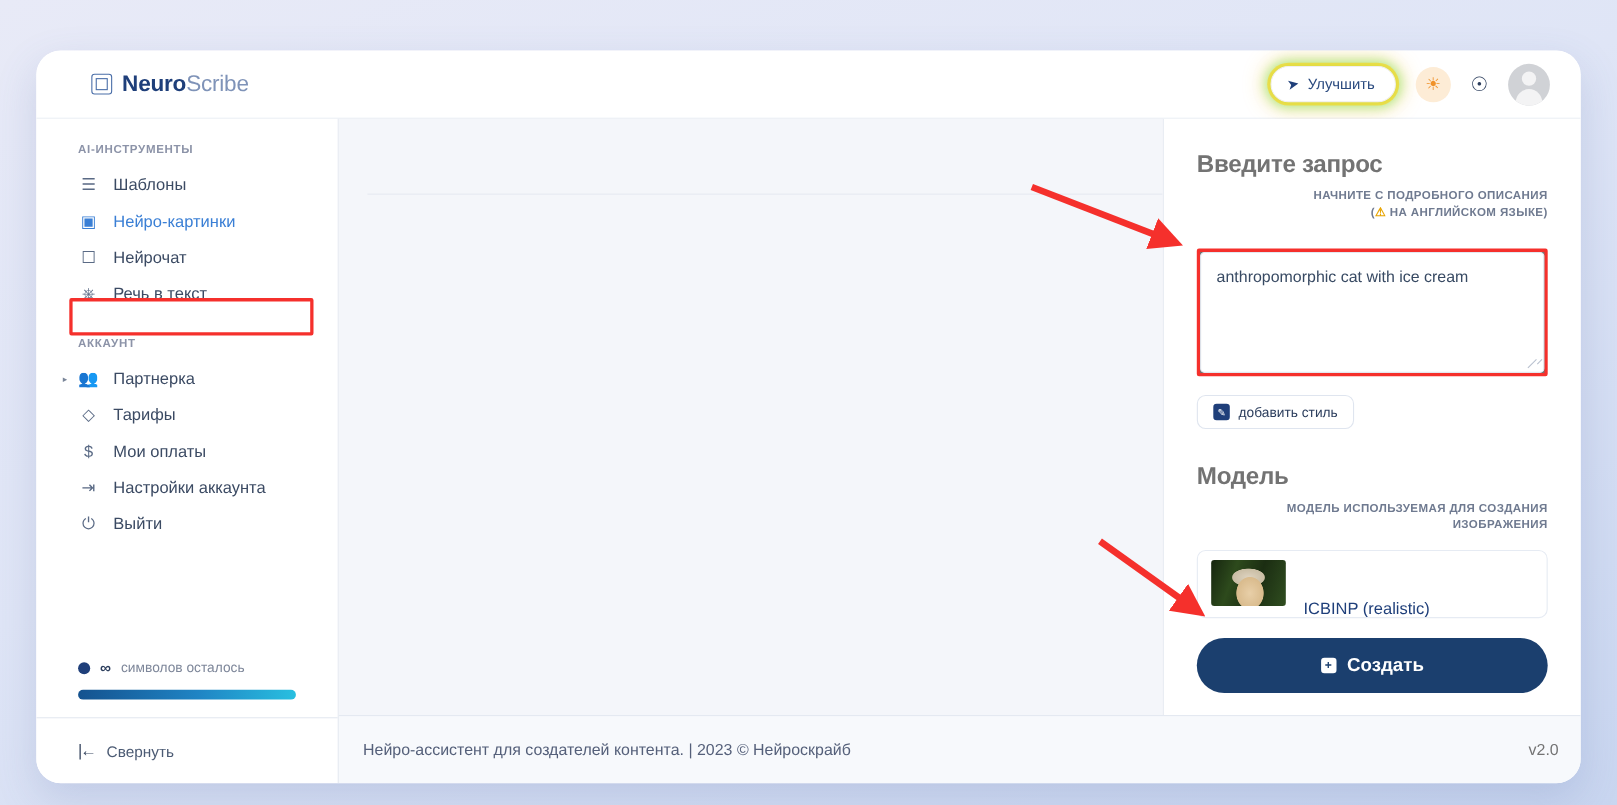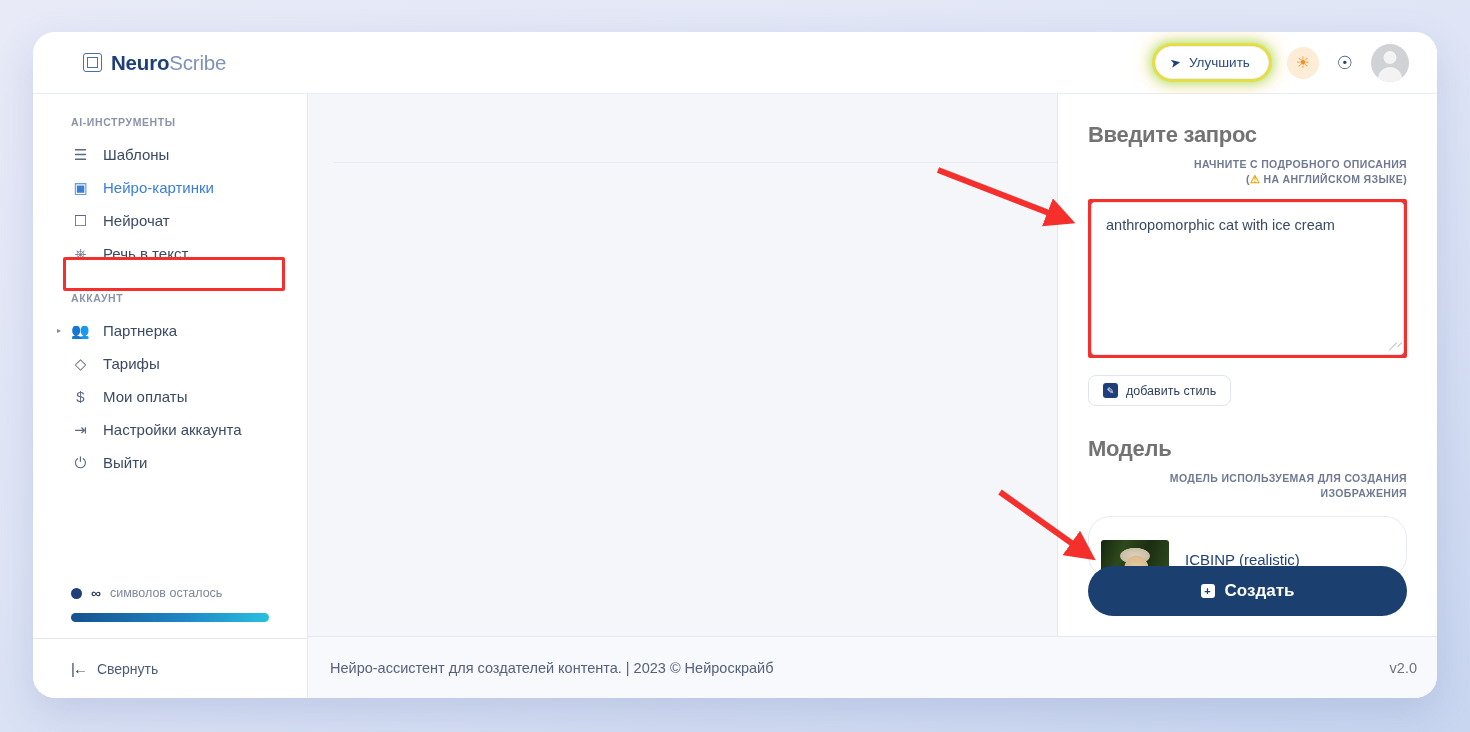--- a/index.html
+++ b/index.html
@@ -6,21 +6,21 @@
   html, body { width: 1470px; height: 732px; overflow: hidden; }
   body {
     font-family: "Liberation Sans", sans-serif;
     background: linear-gradient(160deg, #e8eaf7 0%, #dfe5f6 45%, #c9d6f0 100%);
     position: relative;
   }
 
   
   #app-card {
     position: absolute;
-    left: 33px; top: 32px;
+    left: 33px; top: 46px;
     width: 1404px; height: 666px;
     background: #ffffff;
     border-radius: 22px;
     box-shadow: 0 14px 38px rgba(80,100,160,.18);
     overflow: hidden;
     display: flex;
     flex-direction: column;
   }
 
   
@@ -173,25 +173,25 @@
     position: relative;
     overflow: hidden;
   }
   .panel-h { font-size: 22px; font-weight: bold; color: #737373; letter-spacing: -.3px; }
   .panel-sub {
     font-size: 10.5px; font-weight: bold; letter-spacing: .35px;
     color: #6f7a90; margin-top: 9px; line-height: 1.45; text-transform: uppercase; text-align: right;
   }
   .warn-tri { color: #e8a400; font-size: 11px; }
   #prompt-box {
-    margin-top: 11px;
+    margin-top: 24px;
     position: relative;
     border: 3px solid #f5302c; border-radius: 2px;
     background: #737373;
-    height: 159px;
+    height: 116px;
   }
   #prompt-area {
     width: 100%; height: 100%;
     border: 1px solid #e3e8f0; border-radius: 4px;
     padding: 14px 14px;
     font-family: "Liberation Sans", sans-serif;
     font-size: 14.5px; color: #384a63; resize: none; outline: none;
     background: #fff;
   }
   #resize-grip {
@@ -214,22 +214,22 @@
   }
   .pencil-sq {
     width: 15px; height: 15px; border-radius: 3px;
     background: #1f3f7a; color: #fff; font-size: 9px;
     display: flex; align-items: center; justify-content: center;
   }
 
   .model-h { margin-top: 30px; }
   #model-card {
     margin-top: 14px;
-    border: 1px solid #e6ebf3; border-radius: 22px;
-    padding: 23px 12px; display: flex; align-items: flex-start; gap: 16px;
+    border: 1px solid #e6ebf3; border-radius: 8px;
+    padding: 10px 12px; display: flex; align-items: flex-end; gap: 16px;
     height: 62px; overflow: hidden; cursor: pointer;
   }
   .model-thumb {
     width: 68px; height: 42px; border-radius: 3px; flex: 0 0 68px;
     background:
       radial-gradient(ellipse 22px 26px at 52% 72%, #e8cfa8 0%, #d9bb8d 55%, rgba(0,0,0,0) 58%),
       radial-gradient(ellipse 24px 13px at 50% 38%, #ded3c0 0%, #c9bda4 60%, rgba(0,0,0,0) 64%),
       linear-gradient(110deg, #16250f 0%, #2d4a1c 30%, #1b2d12 60%, #304e20 100%);
   }
   .model-name {

